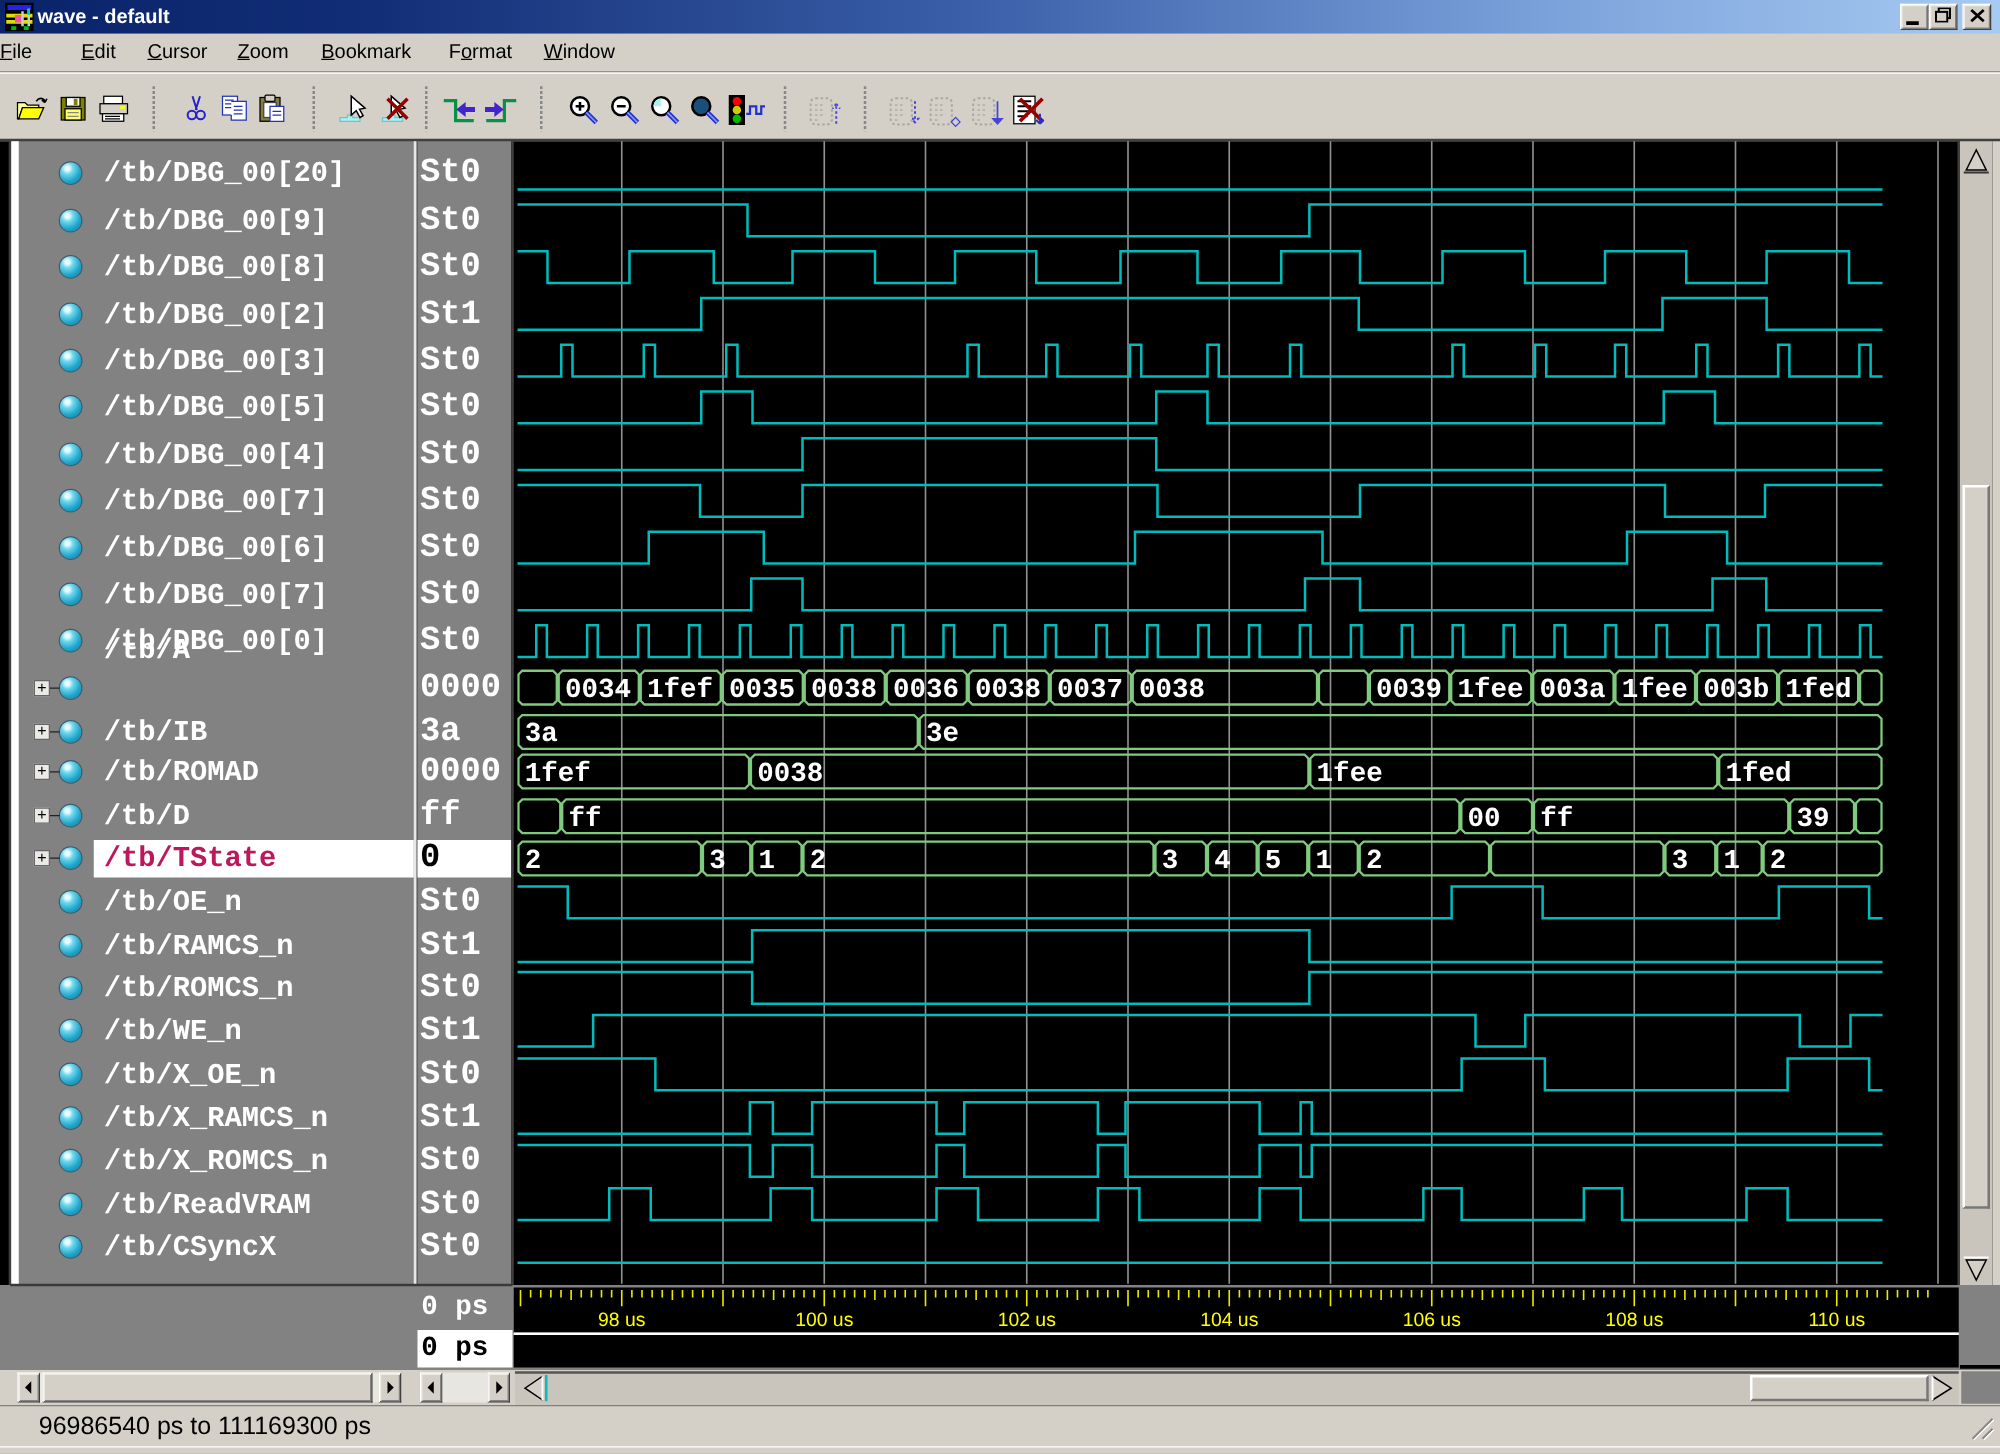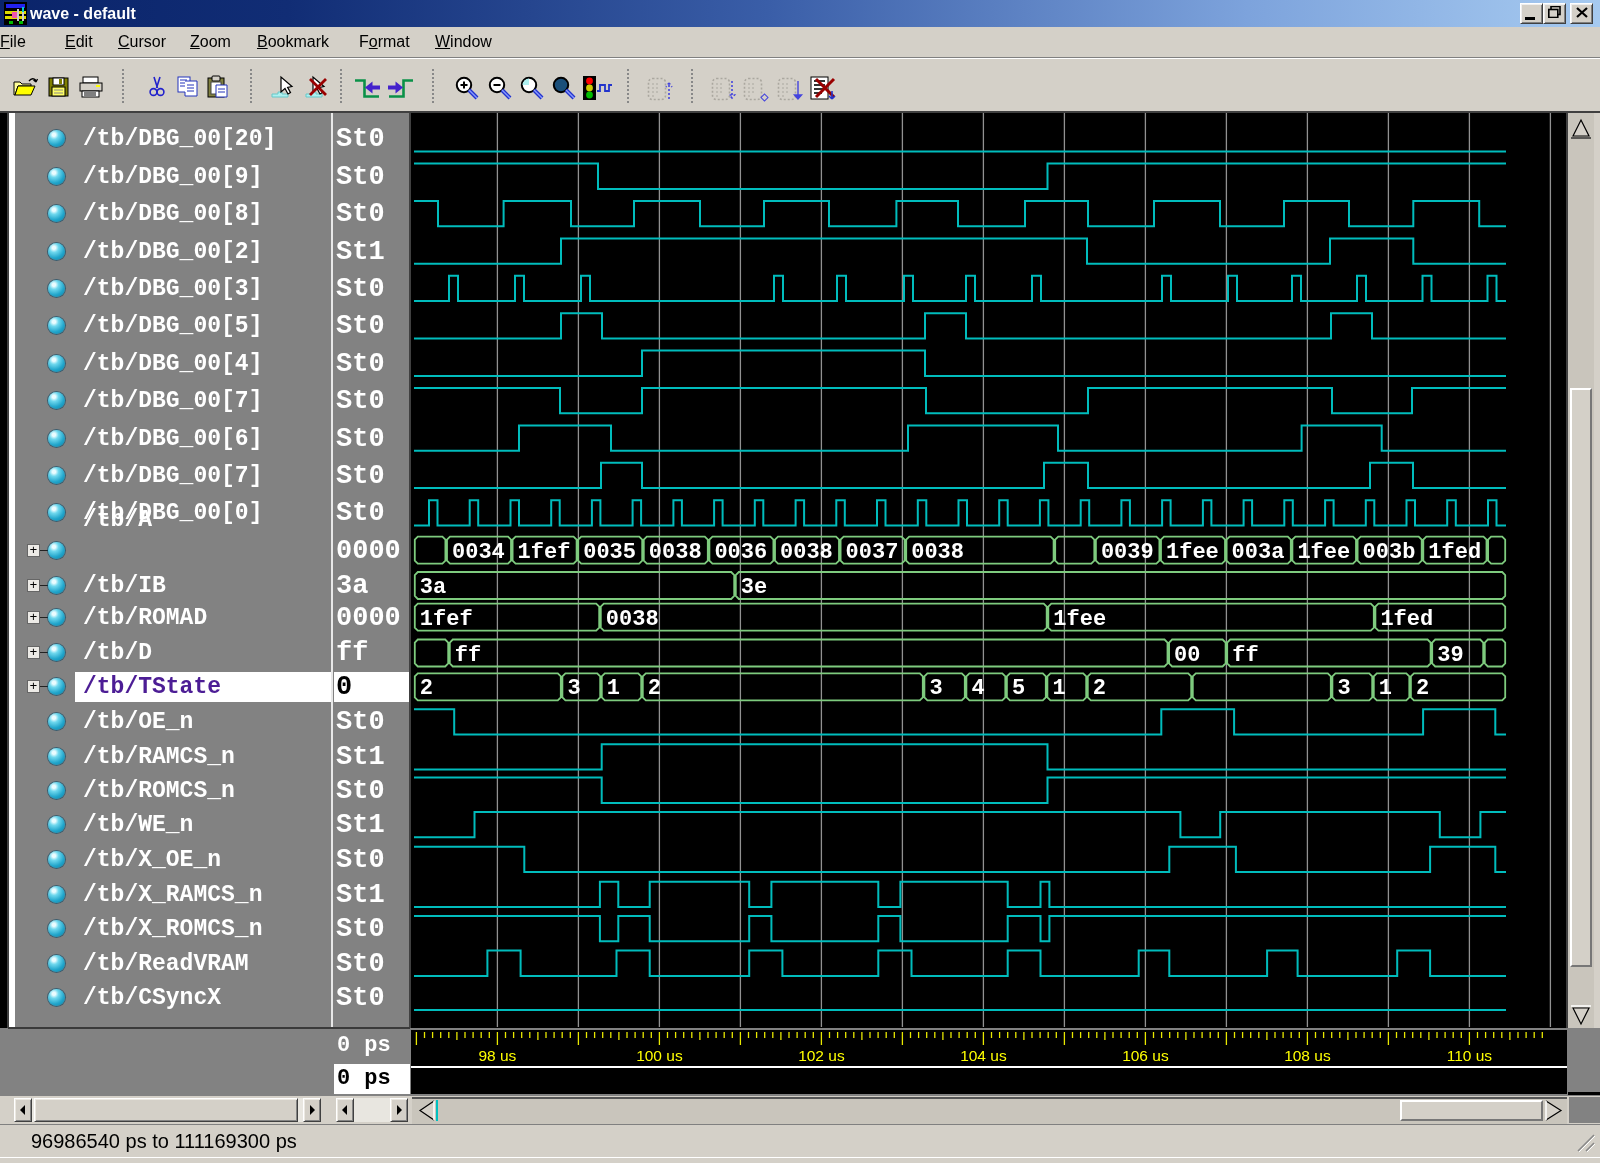--- a/index.html
+++ b/index.html
@@ -7,21 +7,21 @@
 .wbtn{position:absolute;top:3px;width:23px;height:21px;background:#d4d0c8;border:1px solid;border-color:#fff #404040 #404040 #fff;box-shadow:inset 1px 1px 0 #eee,inset -1px -1px 0 #808080;font-size:13px;font-weight:bold;text-align:center;line-height:19px}
 #menubar{position:absolute;left:0;top:27px;width:1600px;height:31px;background:#d4d0c8;font-size:16px;color:#000;border-bottom:1px solid #808080}
 #toolbar{position:absolute;left:0;top:58px;width:1600px;height:54px;background:#d4d0c8;border-top:1px solid #fff;border-bottom:1px solid #404040}
 #panel{position:absolute;left:0;top:113px;width:1600px;height:915px;background:#000}
 #names{position:absolute;left:9px;top:113px;width:325px;height:915px;background:#828282}
 #wstrip{position:absolute;left:9px;top:113px;width:6px;height:915px;background:#fff}
 #vals{position:absolute;left:334px;top:113px;width:75px;height:915px;background:#828282}
 #nvsep{position:absolute;left:331px;top:113px;width:2px;height:981px;background:#e8e8e8}
 #vwsep{position:absolute;left:409px;top:113px;width:2px;height:983px;background:#404040}
 .nm{position:absolute;left:83px;height:26px;color:#fff;font-family:"Liberation Mono",monospace;font-size:23px;font-weight:bold;white-space:pre;line-height:26px}
-.nm.sel{color:#4c1d95}
+.nm.sel{color:#be185d}
 .vl{position:absolute;left:336px;height:26px;color:#fff;font-family:"Liberation Mono",monospace;font-size:27px;font-weight:bold;line-height:26px}
 .vl.selv{color:#000}
 .selbar{position:absolute;left:75px;width:256px;height:30px;background:#fff}
 .selval{position:absolute;left:334px;width:75px;height:30px;background:#fff}
 .ball{position:absolute;left:48px;width:17px;height:17px;border-radius:50%;background:radial-gradient(circle at 35% 28%,#eafcff 0 10%,#6fd8ee 28%,#21a5cb 62%,#0b7da1 100%);box-shadow:0 0 0 1px rgba(10,70,100,.6)}
 .pm{position:absolute;left:27px;width:13px;height:13px;background:#eceae6;border:1px solid #666;color:#000;font-size:13px;line-height:11px;text-align:center;font-family:"Liberation Mono",monospace}
 .pmline{position:absolute;left:40px;width:8px;height:1px;background:#222}
 #tband{position:absolute;left:0px;top:1028px;width:1600px;height:68px;background:#828282}
 #truler{position:absolute;left:411px;top:1030px;width:1156px;height:36px;background:#000}
 #tblack2{position:absolute;left:411px;top:1068px;width:1156px;height:26px;background:#000}

